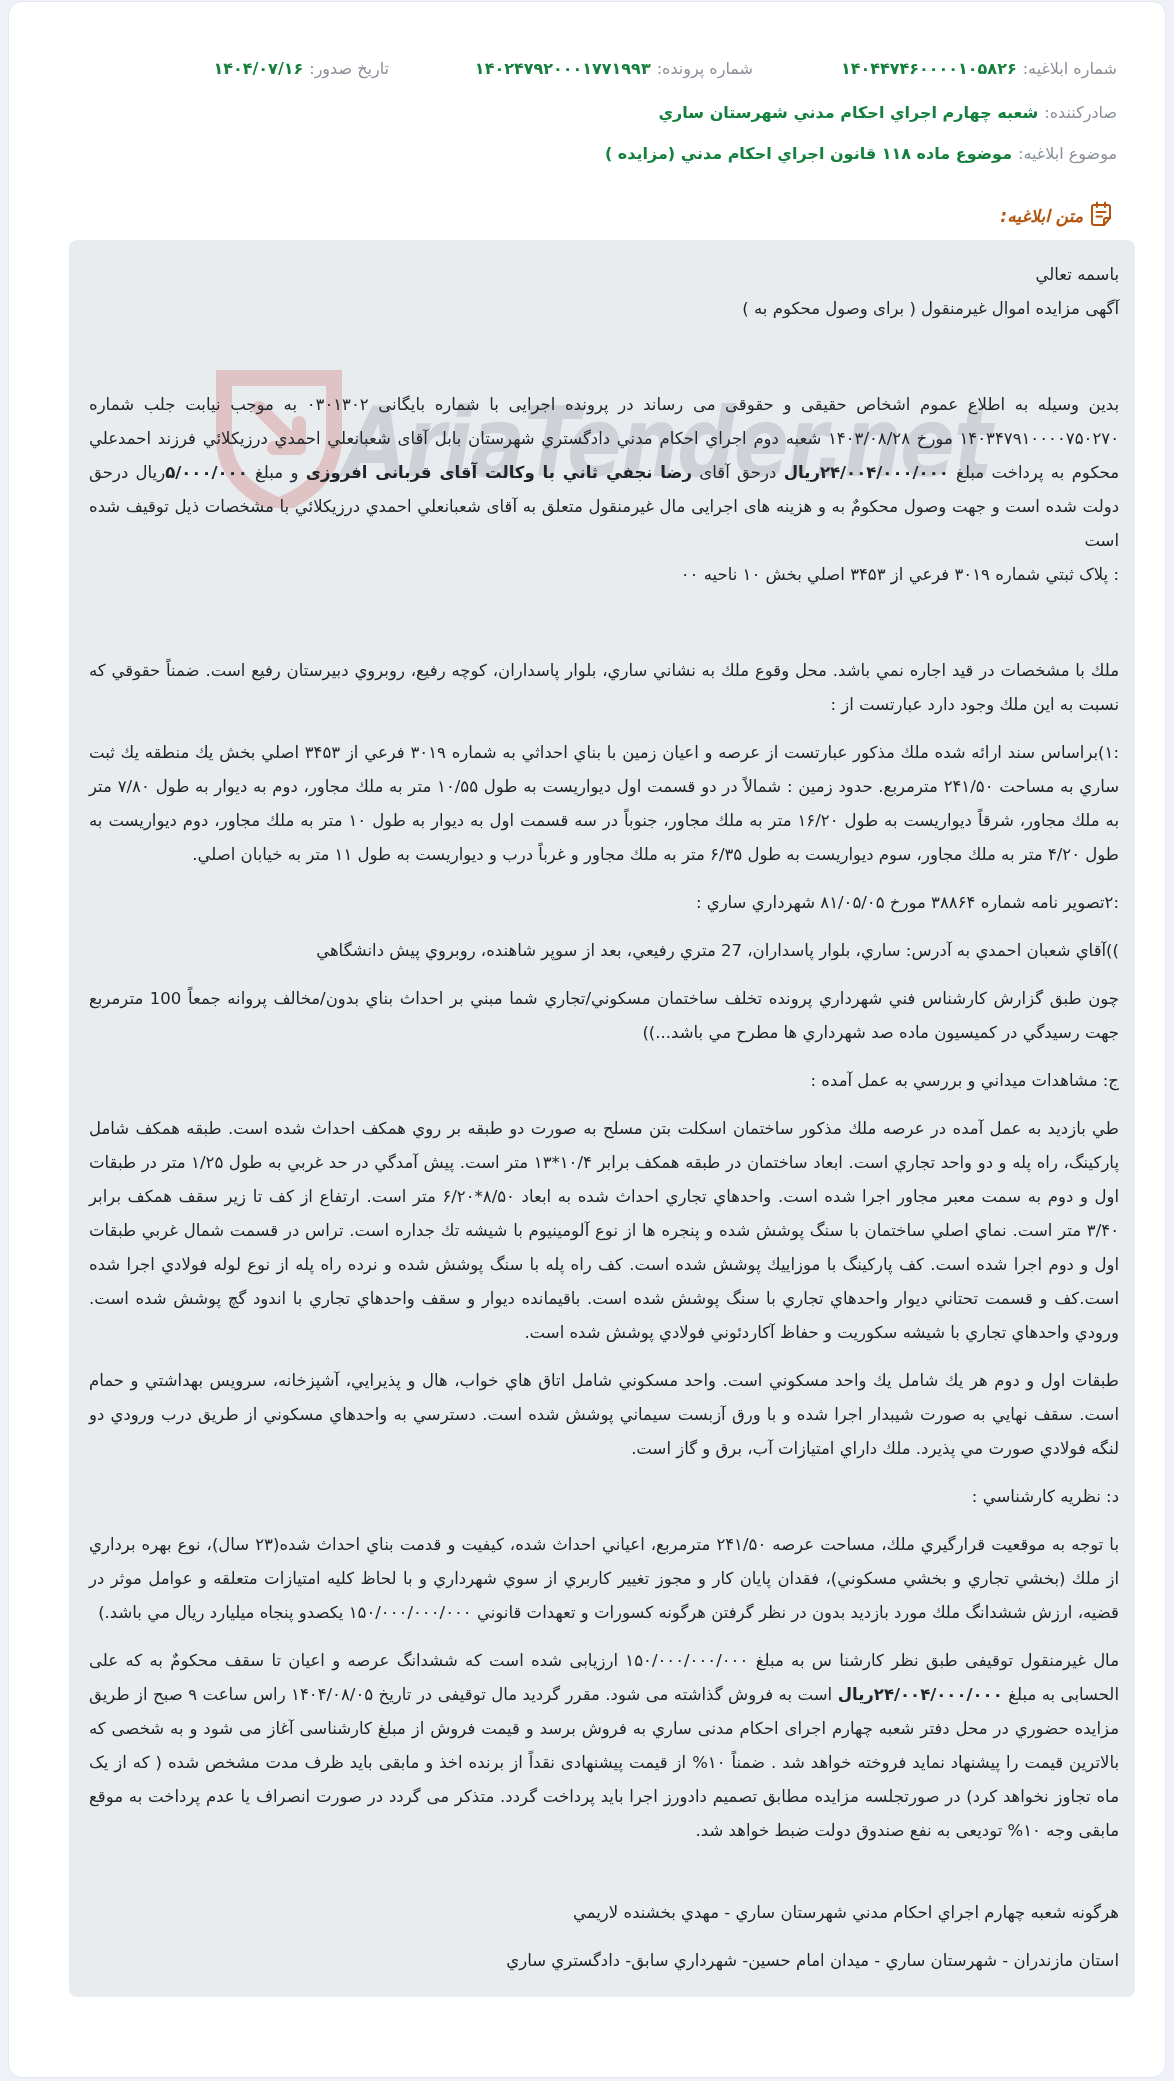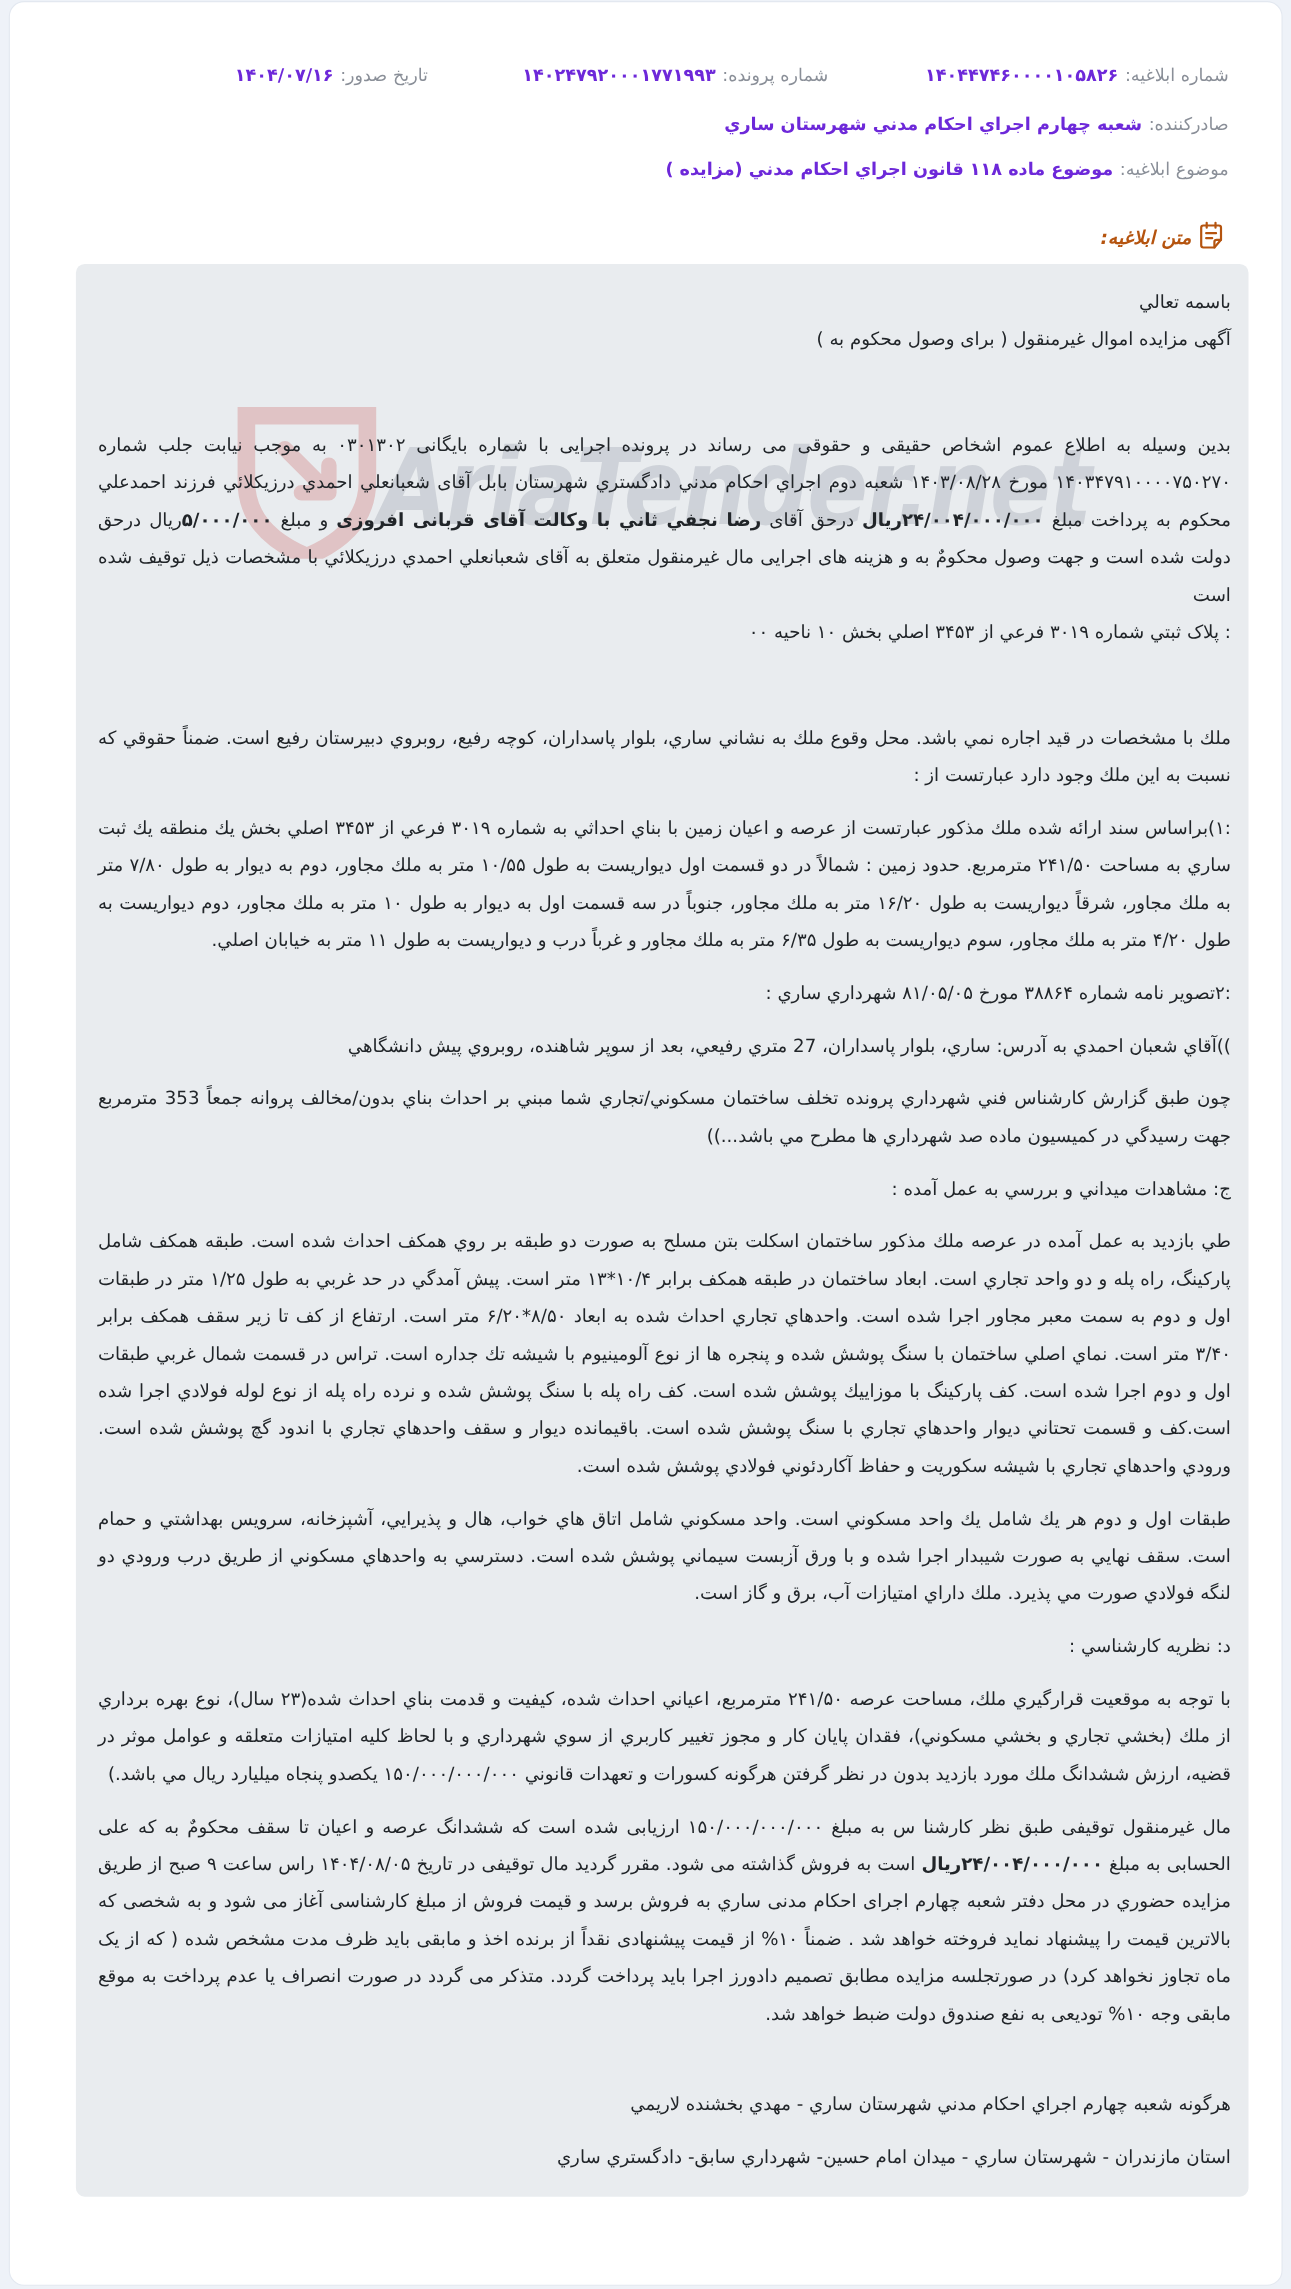--- a/index.html
+++ b/index.html
@@ -24,21 +24,21 @@
     left: 48px;
     display: flex;
     flex-direction: row;
     align-items: baseline;
     font-size: 16px;
     line-height: 22px;
     white-space: nowrap;
   }
   .meta-item { display: inline-flex; align-items: baseline; gap: 6px; }
   .meta-label { color: #8a8f98; }
-  .meta-value { color: #6d28d9; font-weight: bold; }
+  .meta-value { color: #15803d; font-weight: bold; }
   .row1 { top: 56px; }
   .row1 .meta-item { position: absolute; }
   .row1 .item-notice { right: 0; }
   .row1 .item-case { right: 364px; }
   .row1 .item-date { right: 728px; }
   .row2 { top: 100px; }
   .row3 { top: 141px; }
 
   .section-title {
     position: absolute;
@@ -162,21 +162,21 @@
       <p>: پلاک ثبتي شماره ۳۰۱۹ فرعي از ۳۴۵۳ اصلي بخش ۱۰ ناحيه ۰۰</p>
       <div class="gap-lg"></div>
       <p>ملك با مشخصات در قيد اجاره نمي باشد. محل وقوع ملك به نشاني ساري، بلوار پاسداران، كوچه رفيع، روبروي دبيرستان رفيع است. ضمناً حقوقي كه نسبت به اين ملك وجود دارد عبارتست از :</p>
       <div class="gap-sm"></div>
       <p>:۱)براساس سند ارائه شده ملك مذكور عبارتست از عرصه و اعيان زمين با بناي احداثي به شماره ۳۰۱۹ فرعي از ۳۴۵۳ اصلي بخش يك منطقه يك ثبت ساري به مساحت ۲۴۱/۵۰ مترمربع. حدود زمين : شمالاً در دو قسمت اول ديواريست به طول ۱۰/۵۵ متر به ملك مجاور، دوم به ديوار به طول ۷/۸۰ متر به ملك مجاور، شرقاً ديواريست به طول ۱۶/۲۰ متر به ملك مجاور، جنوباً در سه قسمت اول به ديوار به طول ۱۰ متر به ملك مجاور، دوم ديواريست به طول ۴/۲۰ متر به ملك مجاور، سوم ديواريست به طول ۶/۳۵ متر به ملك مجاور و غرباً درب و ديواريست به طول ۱۱ متر به خيابان اصلي.</p>
       <div class="gap-sm"></div>
       <p>:۲تصوير نامه شماره ۳۸۸۶۴ مورخ ۸۱/۰۵/۰۵ شهرداري ساري :</p>
       <div class="gap-sm"></div>
       <p>))آقاي شعبان احمدي به آدرس: ساري، بلوار پاسداران، 27 متري رفيعي، بعد از سوپر شاهنده، روبروي پيش دانشگاهي</p>
       <div class="gap-sm"></div>
-      <p>چون طبق گزارش كارشناس فني شهرداري پرونده تخلف ساختمان مسكوني/تجاري شما مبني بر احداث بناي بدون/مخالف پروانه جمعاً 353 مترمربع جهت رسيدگي در كميسيون ماده صد شهرداري ها مطرح مي باشد...))</p>
+      <p>چون طبق گزارش كارشناس فني شهرداري پرونده تخلف ساختمان مسكوني/تجاري شما مبني بر احداث بناي بدون/مخالف پروانه جمعاً 100 مترمربع جهت رسيدگي در كميسيون ماده صد شهرداري ها مطرح مي باشد...))</p>
       <div class="gap-sm"></div>
       <p>ج: مشاهدات ميداني و بررسي به عمل آمده :</p>
       <div class="gap-sm"></div>
       <p>طي بازديد به عمل آمده در عرصه ملك مذكور ساختمان اسكلت بتن مسلح به صورت دو طبقه بر روي همكف احداث شده است. طبقه همكف شامل پاركينگ، راه پله و دو واحد تجاري است. ابعاد ساختمان در طبقه همكف برابر ۱۰/۴*۱۳ متر است. پيش آمدگي در حد غربي به طول ۱/۲۵ متر در طبقات اول و دوم به سمت معبر مجاور اجرا شده است. واحدهاي تجاري احداث شده به ابعاد ۸/۵۰*۶/۲۰ متر است. ارتفاع از كف تا زير سقف همكف برابر ۳/۴۰ متر است. نماي اصلي ساختمان با سنگ پوشش شده و پنجره ها از نوع آلومينيوم با شيشه تك جداره است. تراس در قسمت شمال غربي طبقات اول و دوم اجرا شده است. كف پاركينگ با موزاييك پوشش شده است. كف راه پله با سنگ پوشش شده و نرده راه پله از نوع لوله فولادي اجرا شده است.كف و قسمت تحتاني ديوار واحدهاي تجاري با سنگ پوشش شده است. باقيمانده ديوار و سقف واحدهاي تجاري با اندود گچ پوشش شده است. ورودي واحدهاي تجاري با شيشه سكوريت و حفاظ آكاردئوني فولادي پوشش شده است.</p>
       <div class="gap-sm"></div>
       <p>طبقات اول و دوم هر يك شامل يك واحد مسكوني است. واحد مسكوني شامل اتاق هاي خواب، هال و پذيرايي، آشپزخانه، سرويس بهداشتي و حمام است. سقف نهايي به صورت شيبدار اجرا شده و با ورق آزبست سيماني پوشش شده است. دسترسي به واحدهاي مسكوني از طريق درب ورودي دو لنگه فولادي صورت مي پذيرد. ملك داراي امتيازات آب، برق و گاز است.</p>
       <div class="gap-sm"></div>
       <p>د: نظريه كارشناسي :</p>
       <div class="gap-sm"></div>
       <p>با توجه به موقعيت قرارگيري ملك، مساحت عرصه ۲۴۱/۵۰ مترمربع، اعياني احداث شده، كيفيت و قدمت بناي احداث شده(۲۳ سال)، نوع بهره برداري از ملك (بخشي تجاري و بخشي مسكوني)، فقدان پايان كار و مجوز تغيير كاربري از سوي شهرداري  و با لحاظ كليه امتيازات متعلقه و عوامل موثر در قضيه، ارزش ششدانگ ملك مورد بازديد بدون در نظر گرفتن هرگونه كسورات و تعهدات قانوني ۱۵۰/۰۰۰/۰۰۰/۰۰۰ يكصدو پنجاه ميليارد ريال مي باشد.)</p>

